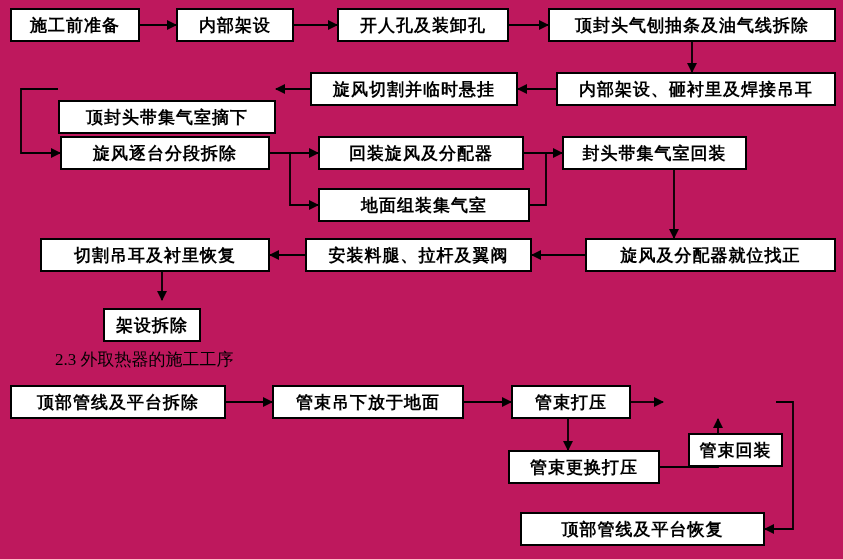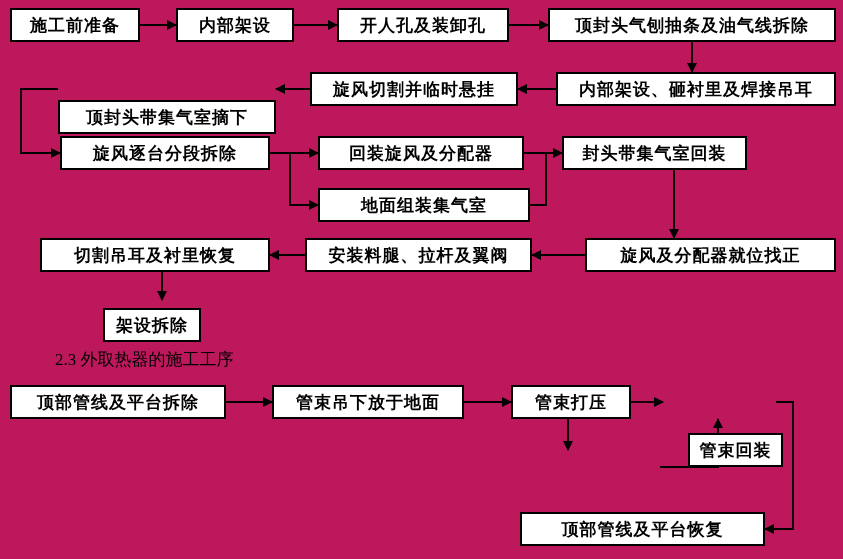--- a/index.html
+++ b/index.html
@@ -142,18 +142,21 @@
   <div class="node" style="left:272px; top:385px; width:192px;">
       <span>管束吊下放于地面</span>
     </div>
   <div class="node" style="left:511px; top:385px; width:120px;">
       <span>管束打压</span>
     </div>
   <div class="node" style="left:688px; top:385px; width:95px;margin-top:48px;">
       <span>管束回装</span>
     </div>
 
+  <div class="node" style="left:508px; top:450px; width:152px;">
+      <span>管束更换打压</span>
+    </div>
 
   <div class="node" style="left:520px; top:512px; width:245px;">
       <span>顶部管线及平台恢复</span>
     </div>
 
 </div>
 
 </body></html>

